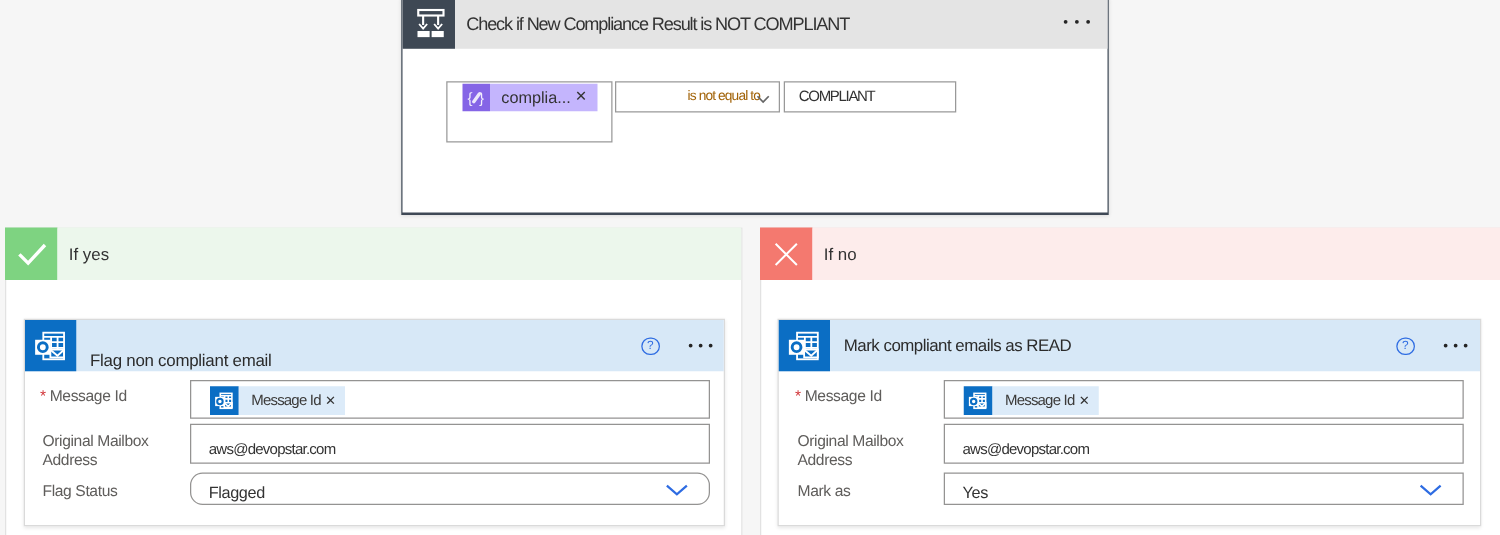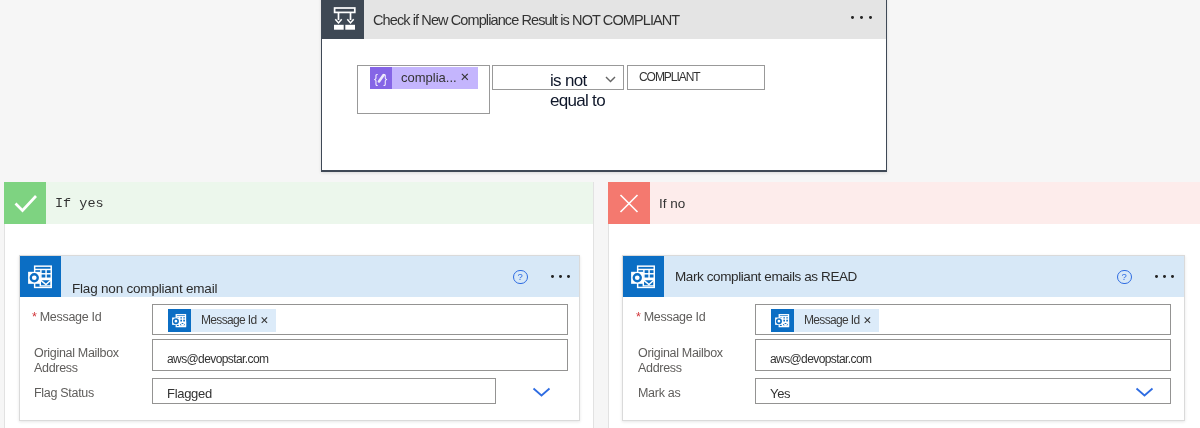--- a/index.html
+++ b/index.html
@@ -41,40 +41,40 @@
         </svg>
       </div>
       <div class="abs" style="left:22px;top:0;width:86px;height:22px;background:#c4b5fd;">
         <span class="abs" style="left:9px;top:3.5px;font-size:13px;color:#333;">complia...</span>
         <span class="abs" style="left:68px;top:3.5px;font-size:11.5px;color:#333;">✕</span>
       </div>
     </div>
   </div>
 
   <div class="fieldbox" style="left:170px;top:66.5px;width:132px;height:25px;">
-    <span class="abs" style="left:13px;top:5px;font-size:17px;letter-spacing:-0.7px;color:#0f172a;padding-left:44px;">is not equal to</span>
+    <span class="abs" style="left:13px;top:5px;font-size:11px;letter-spacing:-0.7px;color:#a16207;padding-left:44px;">is not equal to</span>
     <svg class="abs" style="left:112px;top:10px;" width="11" height="7" viewBox="0 0 11 7">
         <path d="M1 1l4.5 4.6L10 1" stroke="#666" stroke-width="1.4" fill="none"></path>
       </svg>
   </div>
 
   <div class="fieldbox" style="left:305px;top:66.5px;width:138px;height:25px;">
     <span class="abs" style="left:11px;top:4px;font-size:12px;letter-spacing:-1.05px;color:#333;">COMPLIANT</span>
   </div>
 
 </div>
 
 <div class="abs" style="left:4px;top:182px;width:590px;height:250px;background:#fff;border:1px solid #e2e2e2;box-sizing:border-box;"></div>
 <div class="abs" style="left:4px;top:182px;width:42px;height:42px;background:#7ed381;">
   <svg width="42" height="42" viewBox="0 0 42 42">
       <path d="M11.5 21.5l7 7L32 14" stroke="#fff" stroke-width="2.7" fill="none"></path>
     </svg>
 </div>
 <div class="abs" style="left:46px;top:182px;width:547px;height:42px;background:#ecf7ec;">
-  <span class="abs" style="left:9px;top:0;line-height:43px;font-size:13.5px;color:#333;font-family:Liberation Mono, monospace;">If yes</span>
+  <span class="abs" style="left:9px;top:0;line-height:43px;font-size:13.5px;color:#333;">If yes</span>
 </div>
 
 <div class="abs" style="left:19px;top:255px;width:559px;height:164px;background:#fff;border:1px solid #dadada;box-sizing:content-box;box-shadow:0 1px 3px rgba(0,0,0,.1);">
 
   <div class="abs" style="left:0;top:0;width:559px;height:41px;background:#d7e8f7;">
     <div class="abs" style="left:0;top:0;width:41px;height:41px;background:#0b6ec4;">
       <svg width="41" height="41" viewBox="0 0 42 42">
         <g stroke="#fff" stroke-width="1.5" fill="none">
           <rect x="15" y="10.4" width="17" height="21.8"></rect>
           <line x1="15" y1="13.8" x2="32" y2="13.8"></line>
@@ -118,21 +118,21 @@
       </svg>
     </div>
     <div class="abs" style="left:38px;top:4px;width:85px;height:23px;background:#dcebf9;">
       <span class="abs" style="left:10px;top:4px;font-size:12px;letter-spacing:-0.65px;color:#3b3a39;">Message Id</span>
       <span class="abs" style="left:69px;top:5px;font-size:10.5px;color:#333;">✕</span>
     </div>
   </div>
   <div class="fieldbox" style="left:132px;top:83px;width:416px;height:32px;border-color:#949392;">
     <span class="abs" style="left:14px;top:12px;font-size:12px;letter-spacing:-0.6px;color:#333;">aws@devopstar.com</span>
   </div>
-  <div class="fieldbox" style="left:132px;top:122px;width:344px;height:26px;border-color:#949392;">
+  <div class="fieldbox" style="left:132px;top:122px;width:416px;height:26px;border-color:#949392;border-radius:10px;">
     <span class="abs" style="left:14px;top:7px;font-size:13px;letter-spacing:-0.3px;color:#333;">Flagged</span>
     <svg class="abs" style="left:379px;top:8px;" width="19" height="10" viewBox="0 0 19 10">
         <path d="M1.5 1.5l8 7 8-7" stroke="#2e6ce2" stroke-width="1.8" fill="none"></path>
       </svg>
   </div>
 </div>
 
 <div class="abs" style="left:608px;top:182px;width:600px;height:250px;background:#fff;border:1px solid #e2e2e2;box-sizing:border-box;"></div>
 <div class="abs" style="left:608px;top:182px;width:42px;height:42px;background:#f4796f;">
   <svg width="42" height="42" viewBox="0 0 42 42">

